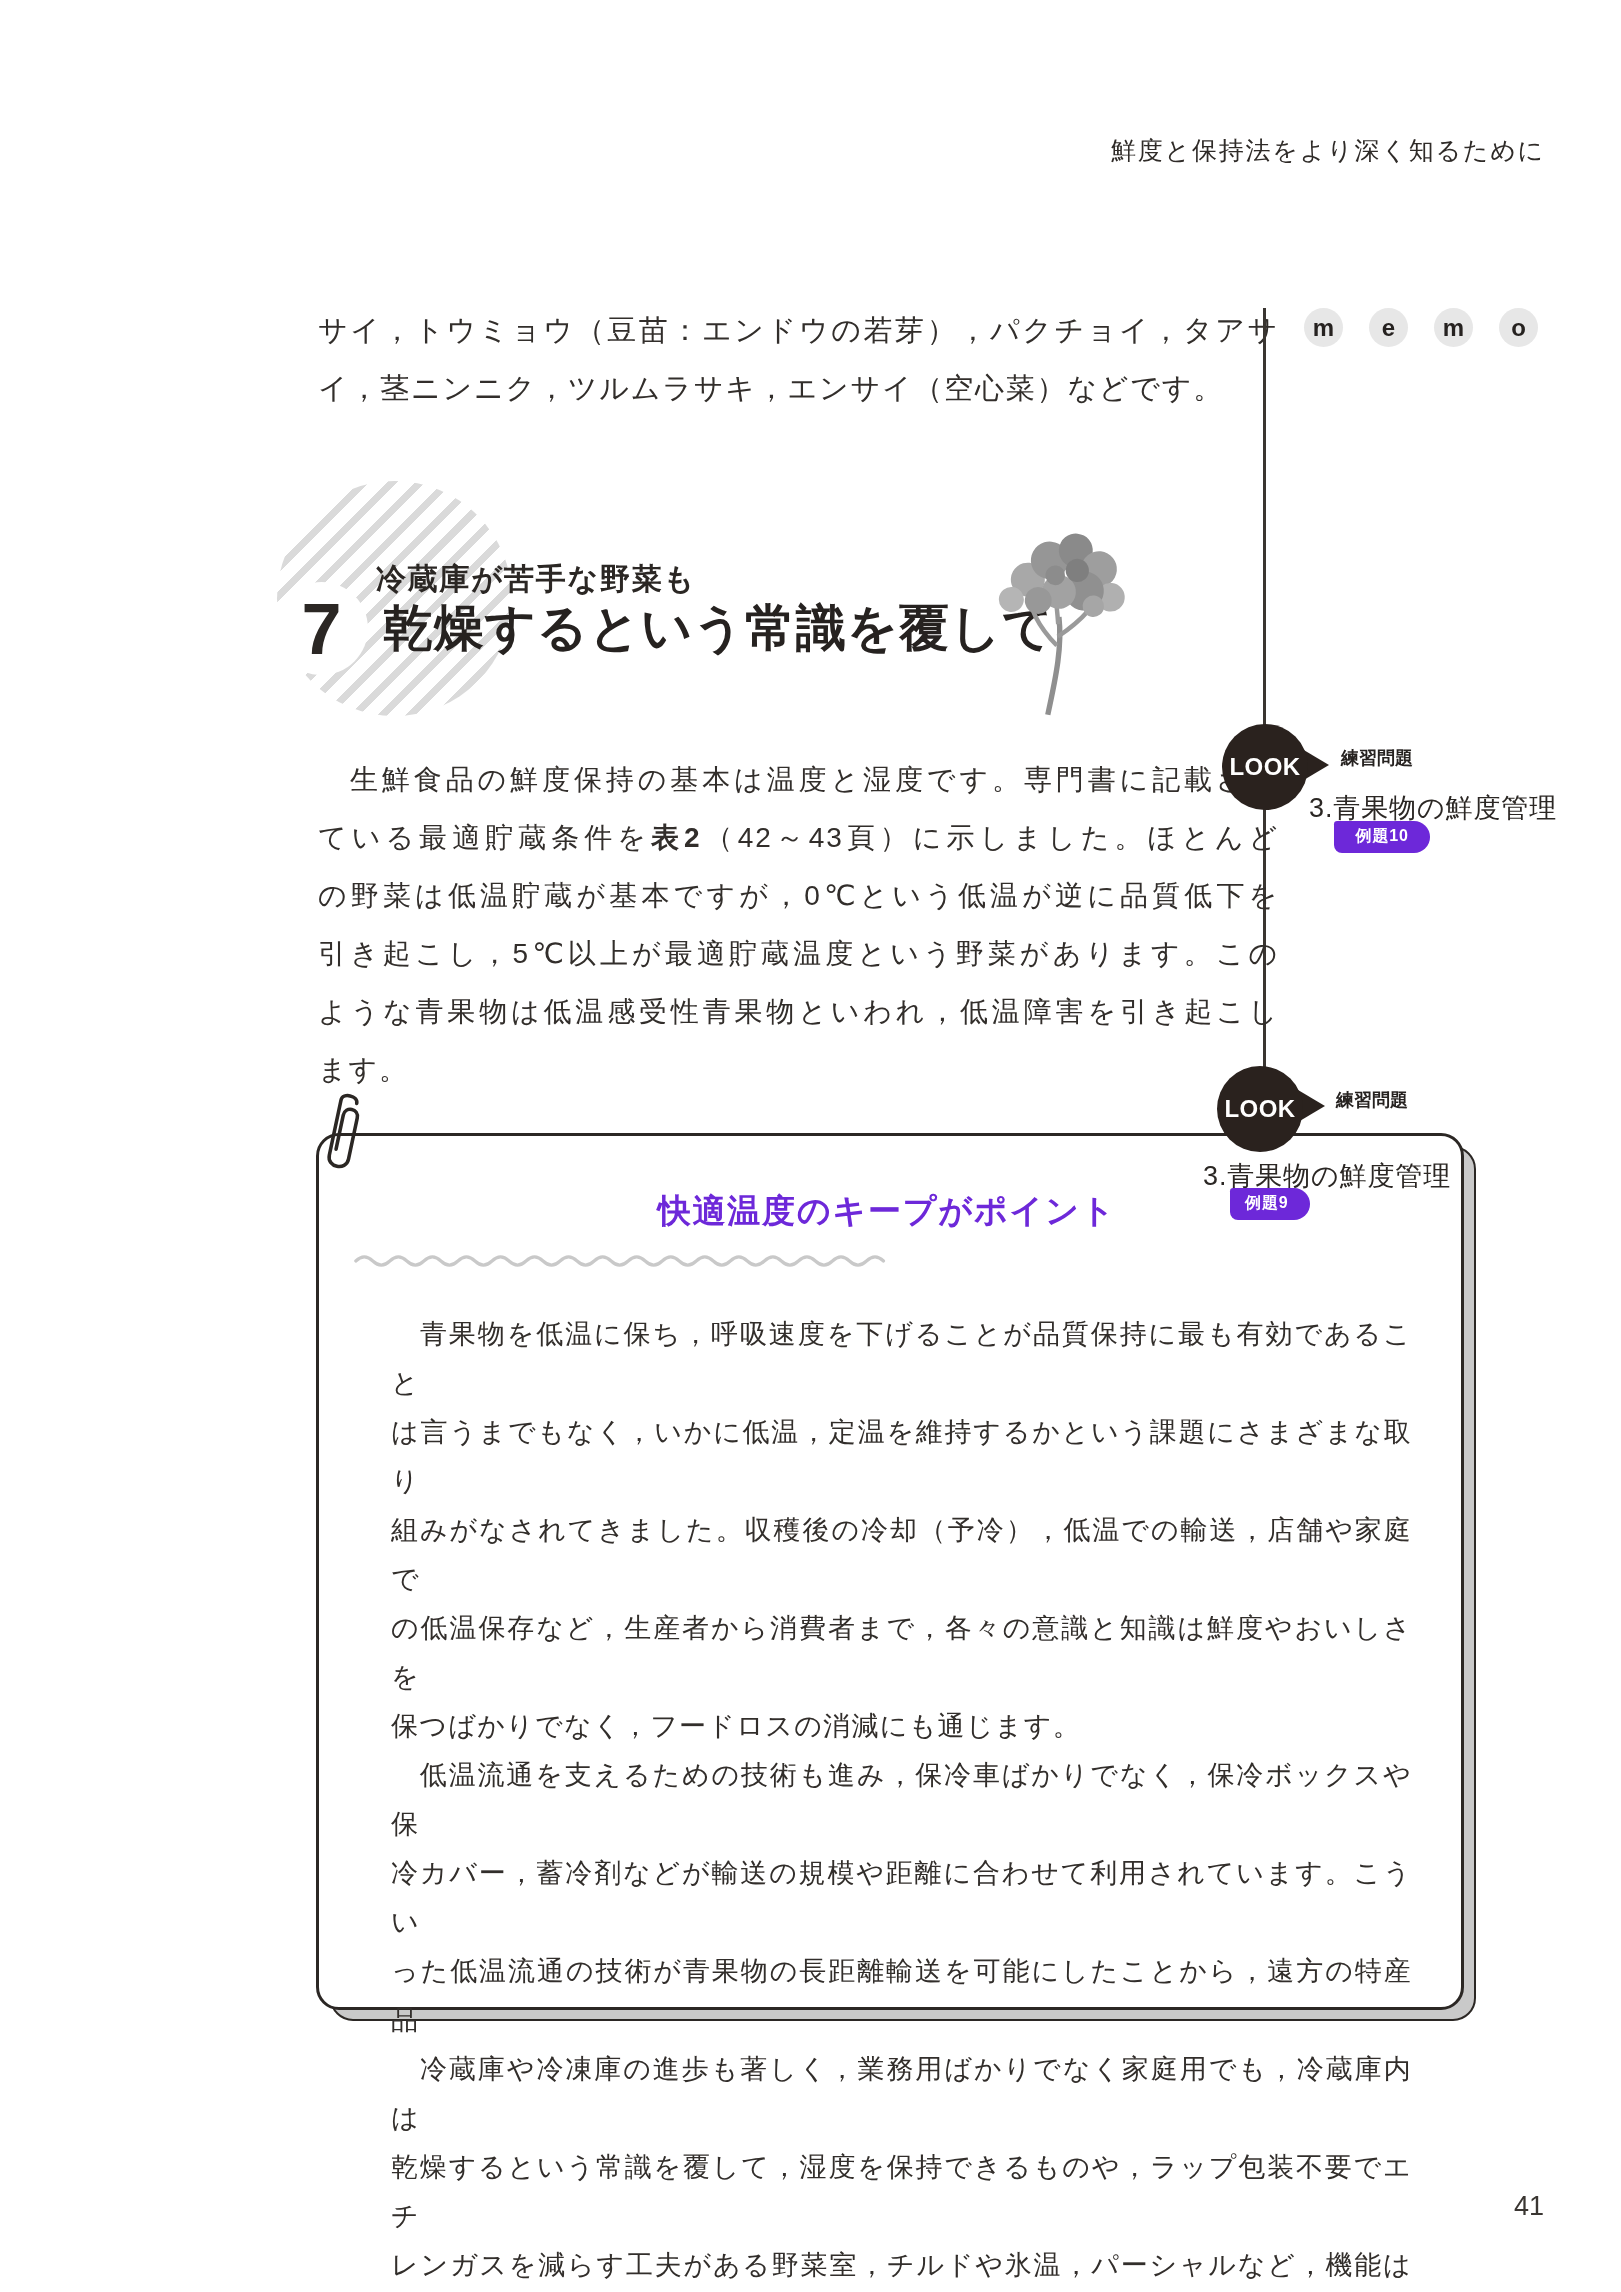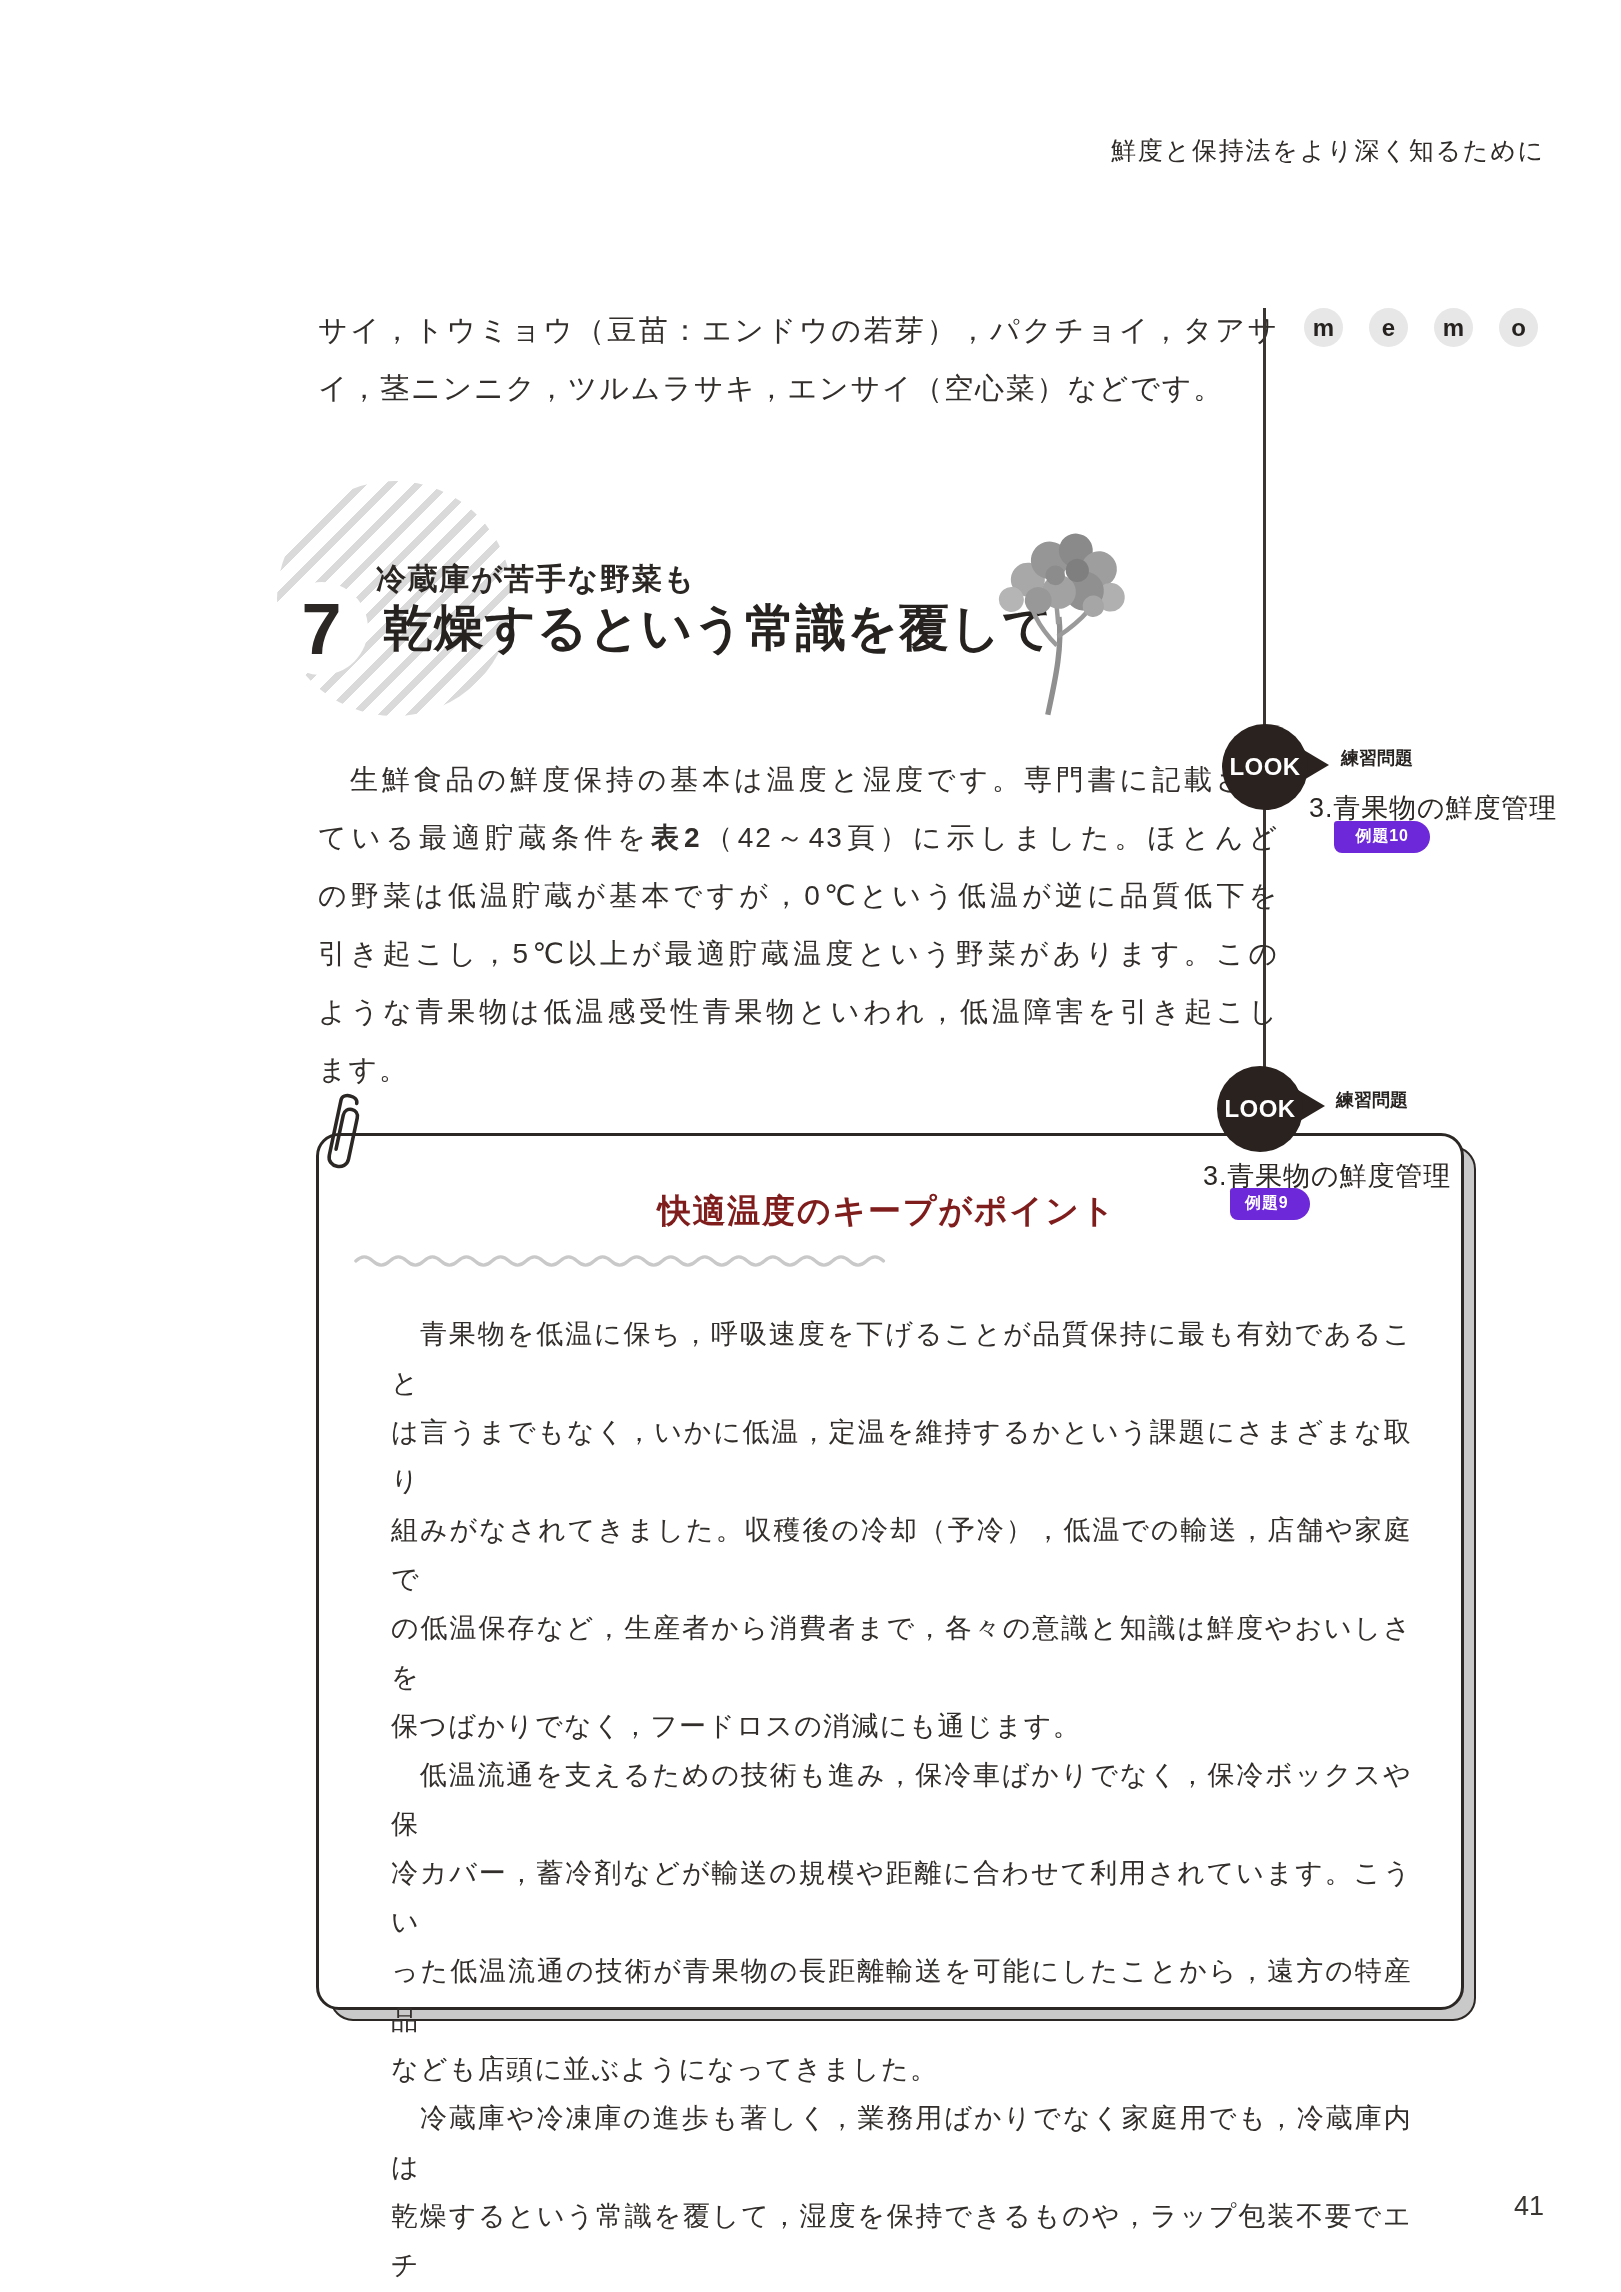--- a/index.html
+++ b/index.html
@@ -55,21 +55,21 @@
   .look-badge { position:absolute; background:#6d28d9; color:#ffffff;
     font-size:16px; font-weight:700; letter-spacing:0.9px;
     padding:4.5px 21.5px 6.3px 21.5px; border-radius:3.6px 18px 18px 9px; }
   
   .card-shadow { position:absolute; left:330px; top:1146px; width:1142px; height:871px;
     background:#c9c9c9; border:2.7px solid #2b2724; border-radius:23px; }
   .card { position:absolute; left:316px; top:1133px; width:1142px; height:871px;
     background:#ffffff; border:3.1px solid #2b2724; border-radius:23px; }
   .paperclip { position:absolute; left:322px; top:1091px; transform:rotate(12deg); }
   .card-title { position:absolute; left:316px; top:1189px; width:1142px; text-align:center;
-    font-size:33px; font-weight:700; letter-spacing:1.8px; color:#7f1d1d; }
+    font-size:33px; font-weight:700; letter-spacing:1.8px; color:#6d28d9; }
   .wave { position:absolute; left:354px; top:1252px; }
   .card-text { position:absolute; left:391px; top:1310px; width:1021px;
     font-size:27px; line-height:49px; letter-spacing:1.3px; color:#322e2b; }
   
   .page-number { position:absolute; left:1514px; top:2191px; font-size:27px; color:#3a3632; }
 </style>
 </head>
 <body>
 
 <div class="page">
@@ -147,21 +147,20 @@
 
   <div class="card-text" id="card-text">
       <div class="tline">　青果物を低温に保ち，呼吸速度を下げることが品質保持に最も有効であること</div>
       <div class="tline">は言うまでもなく，いかに低温，定温を維持するかという課題にさまざまな取り</div>
       <div class="tline">組みがなされてきました。収穫後の冷却（予冷），低温での輸送，店舗や家庭で</div>
       <div class="tline">の低温保存など，生産者から消費者まで，各々の意識と知識は鮮度やおいしさを</div>
       <div class="tline last">保つばかりでなく，フードロスの消減にも通じます。</div>
       <div class="tline">　低温流通を支えるための技術も進み，保冷車ばかりでなく，保冷ボックスや保</div>
       <div class="tline">冷カバー，蓄冷剤などが輸送の規模や距離に合わせて利用されています。こうい</div>
       <div class="tline">った低温流通の技術が青果物の長距離輸送を可能にしたことから，遠方の特産品</div>
-      <div class="tline last">なども店頭に並ぶようになってきました。</div>
       <div class="tline">　冷蔵庫や冷凍庫の進歩も著しく，業務用ばかりでなく家庭用でも，冷蔵庫内は</div>
       <div class="tline">乾燥するという常識を覆して，湿度を保持できるものや，ラップ包装不要でエチ</div>
       <div class="tline">レンガスを減らす工夫がある野菜室，チルドや氷温，パーシャルなど，機能は格</div>
     </div>
 
   <div class="look-pointer" style="left:1293px; top:1087px;"></div>
   <div class="look-circle" style="left:1217px; top:1066px;">LOOK</div>
   <div class="look-tag" style="left:1336px; top:1088px;">練習問題</div>
   <div class="look-ref" style="left:1203px; top:1158px;">3.青果物の鮮度管理</div>
   <div class="look-badge" style="left:1230px; top:1188px;padding-left:15px;">例題9</div>

